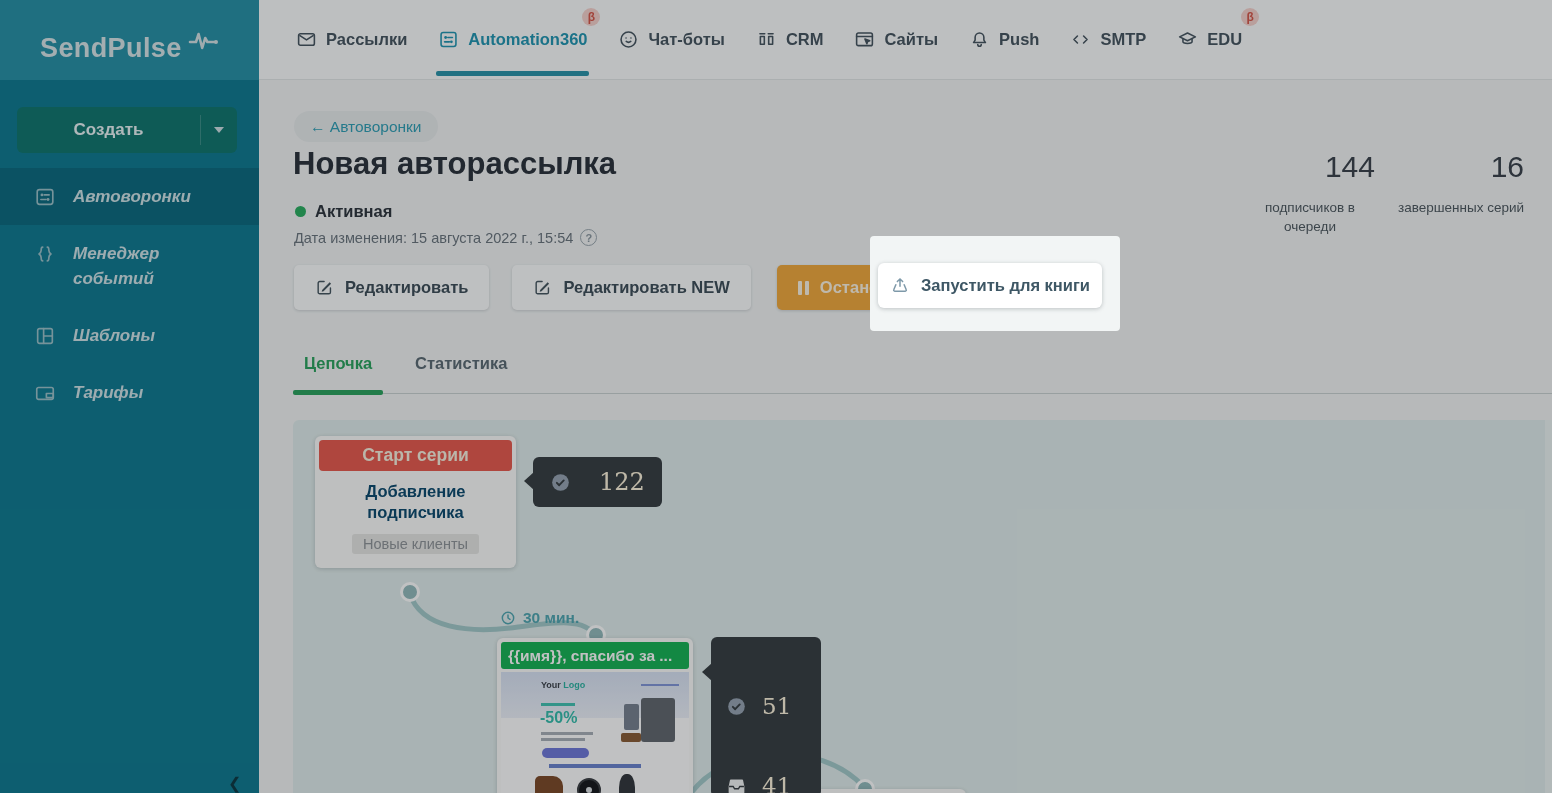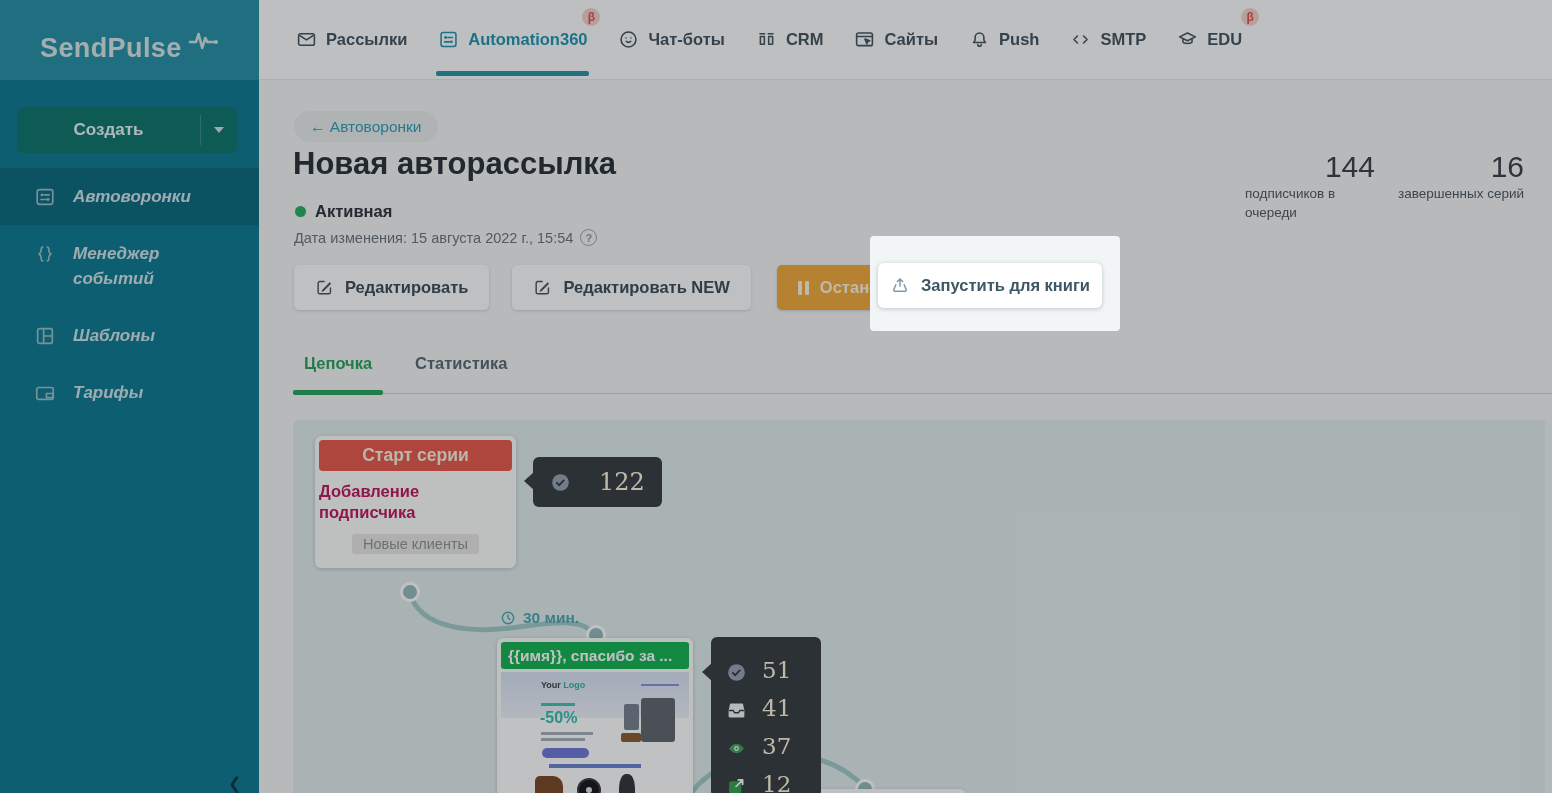--- a/index.html
+++ b/index.html
@@ -44,21 +44,21 @@
     color:#2f9fb5; font-size:15.5px; display:inline-flex; align-items:center; cursor:pointer; }
   #page-title { left:34px; top:66px; font-size:31px; font-weight:800; color:#2a313a; }
   #status-row { left:36px; top:122px; display:flex; align-items:center; gap:9px; }
   #status-dot { width:11px; height:11px; border-radius:50%; background:#2aae61; }
   #status-label { font-size:16.5px; font-weight:700; color:#2d343c; }
   #date-row { left:35px; top:149px; display:flex; align-items:center; gap:7px; font-size:14.5px; color:#6a747d; }
   #help-circle { width:17px; height:17px; border-radius:50%; border:1.5px solid #9aa5ad; color:#8b97a0;
     font-size:11px; font-weight:700; display:flex; align-items:center; justify-content:center; cursor:pointer; }
   .counter { top:70px; display:flex; flex-direction:column; align-items:flex-end; }
   .counter .val { font-size:30px; color:#3a424b; }
-  .counter .cap { margin-top:1px; font-size:13.5px; color:#4e585f; text-align:left; line-height:1.4; max-width:130px; }
+  .counter .cap { margin-top:15px; font-size:13.5px; color:#4e585f; text-align:center; line-height:1.4; max-width:130px; }
 
   #actions { left:35px; top:185px; display:flex; gap:23px; }
   .btn { height:45px; padding:0 21px; border-radius:5px; background:#fdfefe; box-shadow:0 1px 3px rgba(40,50,60,.18);
     display:flex; align-items:center; gap:11px; font-size:16.5px; font-weight:600; color:#3d4d58; cursor:pointer; }
   .btn .b-ic { width:19px; height:19px; color:#45555f; }
   .btn-stop { background:#f2a93c; color:#fdf4e3; margin-left:3px; }
   .pause { display:flex; gap:3px; }
   .pause i { width:4px; height:14px; background:#fdf4e3; border-radius:1px; }
 
   #tabs { left:34px; top:272px; right:0; height:42px; border-bottom:1px solid #c9d2d1; display:flex; gap:21px; }
@@ -68,21 +68,21 @@
 
   
   #canvas { position:absolute; left:34px; top:340px; width:1259px; height:373px; background:#e1edec;
     border-radius:6px 0 0 0; overflow:hidden; }
   #canvas-strip { position:absolute; right:0; top:0; bottom:0; width:7px; background:#edf4f3; }
   #wires { position:absolute; left:0; top:0; z-index:1; }
   .card { position:absolute; background:#fdfdfb; border-radius:6px; box-shadow:0 1px 4px rgba(40,50,60,.22); z-index:2; }
   #start-card { left:22px; top:16px; width:201px; padding:4px 4px 14px; cursor:pointer; }
   #start-header { height:31px; background:#e85a4e; border-radius:4px; display:flex; align-items:center;
     justify-content:center; color:#f8f0df; font-size:17.5px; font-weight:700; }
-  #start-title { margin-top:10px; text-align:left; font-size:16.5px; font-weight:700; color:#be185d; line-height:1.3; }
+  #start-title { margin-top:10px; text-align:center; font-size:16.5px; font-weight:700; color:#0c4a6e; line-height:1.3; }
   #start-tag { margin:10px auto 0; width:max-content; padding:2px 11px; background:#e7e7e5; border-radius:3px;
     font-size:14.5px; color:#8e9397; }
   .tooltip { position:absolute; background:#363d41; border-radius:6px; z-index:3; color:#fdf3dc; }
   .tooltip::before { content:""; position:absolute; left:-9px; border:9px solid transparent; border-left:none;
     border-right:10px solid #363d41; }
   #tt-start { left:240px; top:37px; height:50px; display:flex; align-items:center; gap:28px; padding:0 17px; }
   #tt-start::before { top:15px; }
   .tt-num { font-family:"DejaVu Serif", serif; font-size:24px; color:#fdf3dc; }
   #delay { left:207px; top:189px; display:flex; align-items:center; gap:7px; color:#4fa6b1;
     font-size:15.5px; font-weight:600; z-index:2; }
@@ -102,21 +102,21 @@
   .pv-jeans { position:absolute; right:50px; top:32px; width:15px; height:26px; background:#77818f; border-radius:2px; }
   .pv-shoes { position:absolute; right:48px; top:61px; width:20px; height:9px; background:#8a5c35; border-radius:2px; }
   #pv-mid { position:absolute; left:50%; transform:translateX(-50%); top:92px; width:92px; height:4px; background:#6b83cf; }
   .pv-boot { position:absolute; left:34px; top:104px; width:28px; height:26px; background:#7c4a28; border-radius:5px 10px 3px 3px; }
   .pv-watch { position:absolute; left:76px; top:106px; width:24px; height:24px; border-radius:50%; background:#16181b;
     border:2px solid #3a3d42; }
   .pv-watch::after { content:""; position:absolute; left:7px; top:7px; width:6px; height:6px; border-radius:50%; background:#dfe3e6; }
   .pv-umbrella { position:absolute; left:118px; top:102px; width:16px; height:30px; background:#33373c; border-radius:45% 45% 3px 3px; }
   #tt-mail { left:418px; top:217px; width:110px; height:160px; padding:8px 0 0 15px; }
   #tt-mail::before { top:26px; }
-  .tt-row { display:flex; align-items:flex-end; gap:15px; height:38px; }
+  .tt-row { display:flex; align-items:center; gap:15px; height:38px;margin-top:42px; }
   .tt-row .tt-num { font-size:23px; }
   #next-card { left:473px; top:369px; width:200px; height:12px; border-radius:6px 6px 0 0; }
 
   
   #dim { position:absolute; inset:0; background:rgba(12,16,18,.26); z-index:50; }
   #spotlight { position:absolute; left:870px; top:236px; width:250px; height:95px; background:#f2f5f5;
     border-radius:4px; z-index:60; }
   #launch-btn { position:absolute; left:8px; top:27px; width:224px; height:45px; background:#fff; border-radius:6px;
     box-shadow:0 1px 4px rgba(50,60,70,.28); display:flex; align-items:center; justify-content:center; gap:11px;
     font-size:16.5px; font-weight:600; color:#3e5765; cursor:pointer; }

